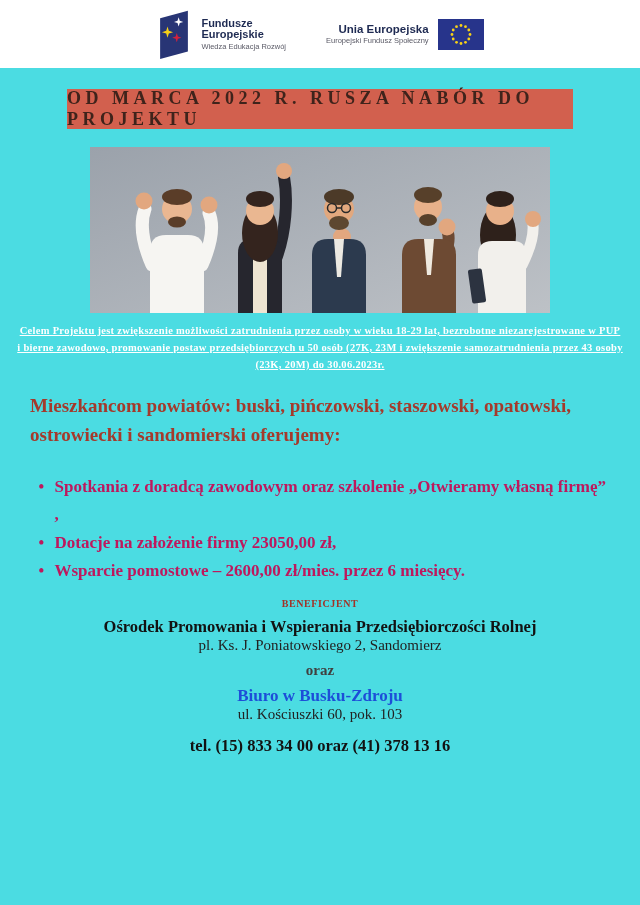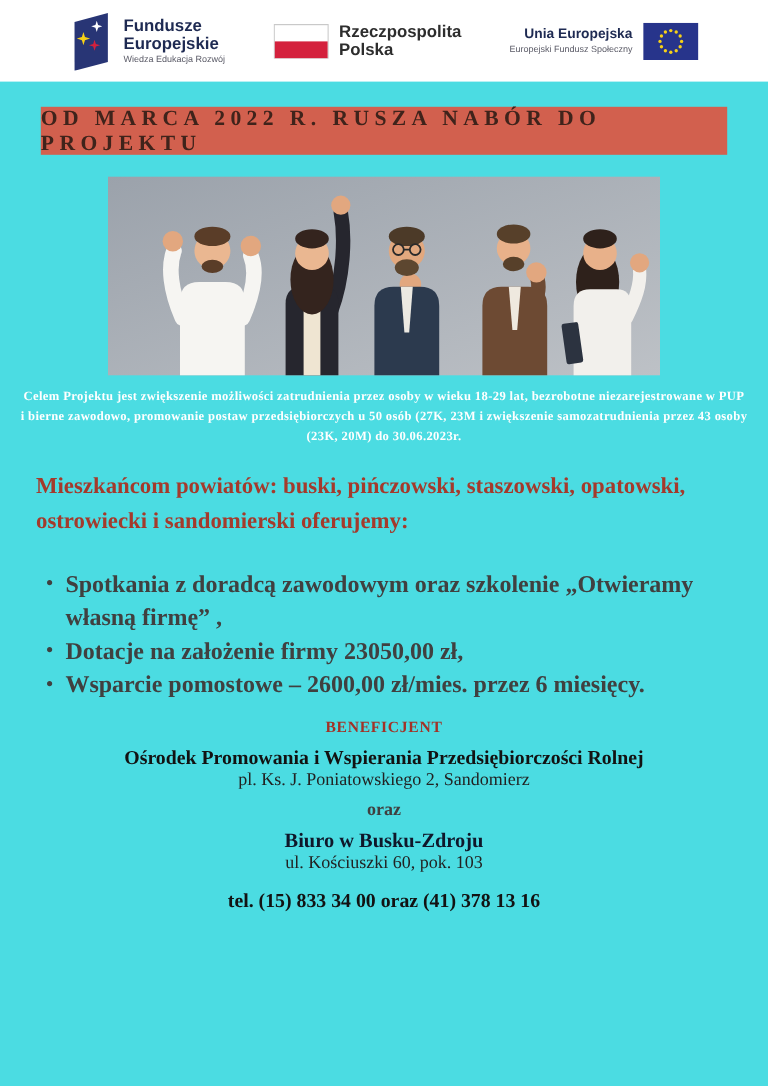--- a/index.html
+++ b/index.html
@@ -3,49 +3,49 @@
 <meta charset="utf-8">
 <style>
   html,body{margin:0;padding:0;}
   body{width:640px;height:905px;font-family:"Liberation Serif",serif;-webkit-font-smoothing:antialiased;}
   .poster{width:640px;height:905px;display:flex;flex-direction:column;background:#4BDCE2;overflow:hidden;}
 
   
   .hdr{height:68px;background:#ffffff;display:flex;align-items:center;justify-content:center;gap:40px;flex:0 0 auto;}
   .logo{display:flex;align-items:center;gap:9px;}
   .logo .txt{display:flex;flex-direction:column;line-height:1.05;font-family:"Liberation Sans",sans-serif;}
-  .logo .t-main{font-size:14px;font-weight:bold;color:#1e2a52;}
+  .logo .t-main{font-size:11px;font-weight:bold;color:#1e2a52;}
   .logo .t-sub{font-size:7.5px;color:#5a5a66;margin-top:2px;}
   .logo.pl .t-main{color:#2d2d2d;}
   .logo.eu .txt{text-align:center;align-items:flex-end;}
   .logo.eu .t-main{color:#1e2a52;font-size:11.5px;}
 
   
   .main{flex:1;display:flex;flex-direction:column;align-items:center;}
   .title{margin-top:24px;text-align:center;color:#ffffff;font-family:"DejaVu Sans","Liberation Sans",sans-serif;font-weight:800;font-size:52px;line-height:57px;letter-spacing:7px;}
   .title .l2{word-spacing:22px;}
 
-  .banner{margin-top:21px;width:572px;height:40px;background:#D2604E;display:flex;align-items:center;justify-content:center;}
+  .banner{margin-top:21px;width:506px;height:40px;background:#D2604E;display:flex;align-items:center;justify-content:center;}
   .banner span{font-size:18px;font-weight:bold;letter-spacing:4.5px;color:#3F231B;}
 
   .photo{margin-top:18px;width:460px;height:166px;flex:0 0 auto;}
 
-  .about{margin-top:9px;width:606px;text-align:center;color:#ffffff;font-weight:bold;font-size:10.5px;line-height:17px;letter-spacing:0.3px;}
+  .about{margin-top:9px;width:606px;text-align:center;color:#ffffff;font-weight:bold;font-size:10.5px;line-height:17px;letter-spacing:0.3px;text-decoration:underline;}
 
   .offer-h{margin-top:7px;width:580px;color:#A43A2C;font-weight:bold;font-size:19px;line-height:29px;}
 
   .bullets{margin:9px 0 0;padding:0;list-style:none;width:575px;}
-  .bullets li{position:relative;padding-left:22px;font-weight:bold;font-size:20px;line-height:28px;color:#404040;}
+  .bullets li{position:relative;padding-left:22px;font-weight:bold;font-size:17px;line-height:28px;color:#be185d;}
   .bullets li::before{content:"•";position:absolute;left:6px;top:0;font-size:16px;}
 
-  .ben-label{margin-top:13px;color:#A23227;font-weight:bold;font-size:13px;letter-spacing:0.6px;text-align:center;}
+  .ben-label{margin-top:13px;color:#A23227;font-weight:bold;font-size:10px;letter-spacing:0.6px;text-align:center;}
   .org{margin-top:8px;font-weight:bold;font-size:16.5px;color:#121212;text-align:left;}
   .addr{margin-top:0px;font-size:15px;color:#222222;text-align:center;}
   .oraz{margin-top:8px;font-weight:bold;font-size:15px;color:#404040;text-align:center;}
-  .office{margin-top:7px;font-weight:bold;font-size:17px;color:#0f172a;text-align:center;}
+  .office{margin-top:7px;font-weight:bold;font-size:17px;color:#1d4ed8;text-align:center;}
   .tel{margin-top:13px;font-weight:bold;font-size:16.5px;color:#121212;text-align:center;}
 </style>
 </head>
 <body>
 
 <div class="poster">
 
   <header class="hdr">
     <div class="logo fe">
       <svg width="36" height="50" viewBox="0 0 38 54">
@@ -54,30 +54,20 @@
         <path d="M0 -6 L1.4 -1.4 L6 0 L1.4 1.4 L0 6 L-1.4 1.4 L-6 0 L-1.4 -1.4 Z" transform="translate(12,25)" fill="#f7d117"></path>
         <path d="M0 -5 L1.2 -1.2 L5 0 L1.2 1.2 L0 5 L-1.2 1.2 L-5 0 L-1.2 -1.2 Z" transform="translate(22,31)" fill="#d4213d"></path>
       </svg>
       <div class="txt">
         <span class="t-main">Fundusze</span>
         <span class="t-main">Europejskie</span>
         <span class="t-sub">Wiedza Edukacja Rozwój</span>
       </div>
     </div>
 
-    <div class="logo pl">
-      <svg width="46" height="29" viewBox="0 0 46 29">
-        <rect x="0.5" y="0.5" width="45" height="28" fill="#ffffff" stroke="#c9c9c9" stroke-width="1"></rect>
-        <rect x="1" y="14.5" width="44" height="14" fill="#d4213d"></rect>
-      </svg>
-      <div class="txt">
-        <span class="t-main">Rzeczpospolita</span>
-        <span class="t-main">Polska</span>
-      </div>
-    </div>
 
     <div class="logo eu">
       <div class="txt">
         <span class="t-main">Unia Europejska</span>
         <span class="t-sub">Europejski Fundusz Społeczny</span>
       </div>
       <svg width="46" height="31" viewBox="0 0 46 31">
         <rect width="46" height="31" fill="#27348B"></rect>
         <g fill="#f7d117">
           <circle cx="23" cy="6.5" r="1.4"></circle>

